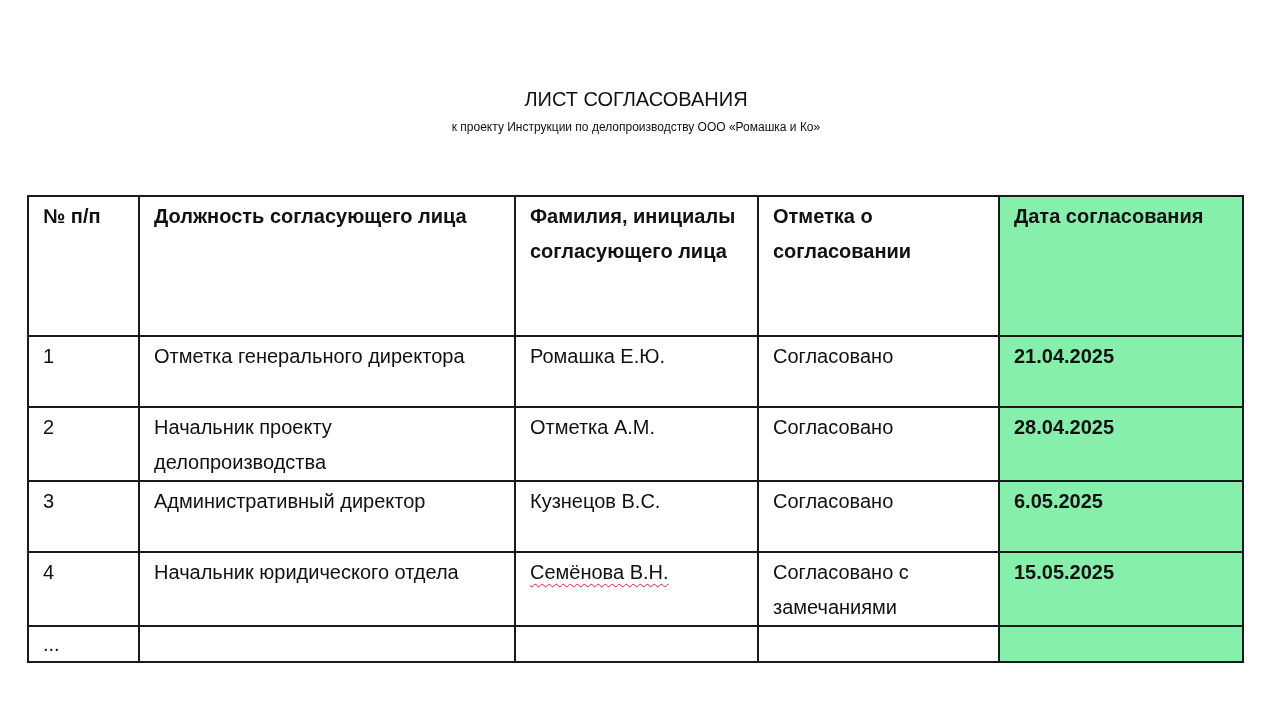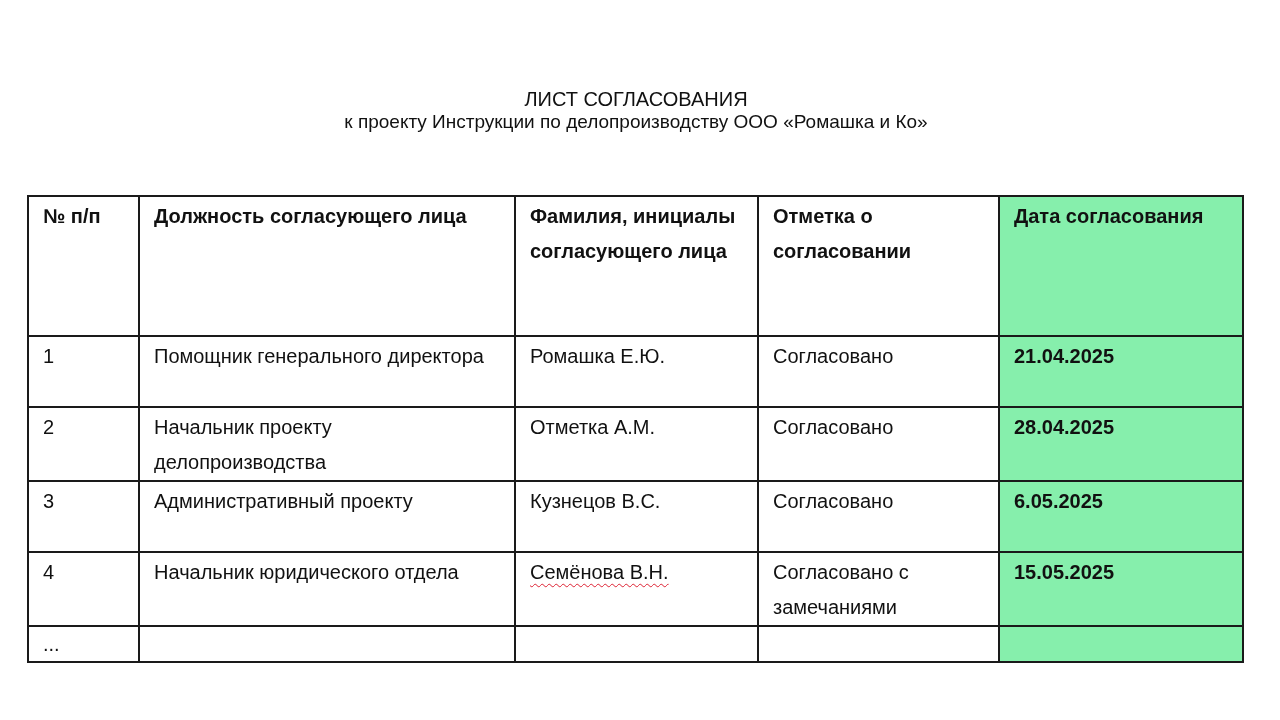--- a/index.html
+++ b/index.html
@@ -1,20 +1,20 @@
 <!DOCTYPE html>
 <html><head>
 <meta charset="utf-8">
 <style>
   html, body { margin:0; padding:0; }
   body { width:1280px; height:720px; background:#ffffff; position:relative; overflow:hidden;
          font-family:"Liberation Sans", "DejaVu Sans", sans-serif; color:#111; }
   .title { position:absolute; left:0; width:1272px; text-align:center; font-weight:normal; }
   .t1 { top:88px; font-size:20px; }
-  .t2 { top:111px; font-size:19px; }
+  .t2 { top:120px; font-size:12px; }
   table { position:absolute; left:27px; top:195px; border-collapse:collapse; table-layout:fixed; }
   td, th { border:2px solid #1a1a1a; vertical-align:top; text-align:left; font-size:20px;
            line-height:35px; padding:2px 14px 0 14px; }
   th { font-weight:bold; }
   td.date, th.date { background:#86efac; font-weight:bold; }
   .spell { text-decoration: underline wavy #d23; text-decoration-thickness:1px; text-underline-offset:4px;text-align:center; }
 </style>
 </head>
 <body>
 
@@ -32,35 +32,35 @@
   <tbody>
       <tr style="height:140px">
     <th>№ п/п</th>
     <th>Должность согласующего лица</th>
     <th>Фамилия, инициалы согласующего лица</th>
     <th>Отметка о согласовании</th>
     <th class="date">Дата согласования</th>
   </tr>
   <tr style="height:71px">
     <td>1</td>
-    <td>Помощник генерального директора</td>
+    <td>Отметка генерального директора</td>
     <td>Ромашка Е.Ю.</td>
     <td>Согласовано</td>
     <td class="date">21.04.2025</td>
   </tr>
   <tr style="height:71px">
     <td>2</td>
     <td>Начальник проекту делопроизводства</td>
     <td>Отметка А.М.</td>
     <td>Согласовано</td>
     <td class="date">28.04.2025</td>
   </tr>
   <tr style="height:71px">
     <td>3</td>
-    <td>Административный проекту</td>
+    <td>Административный директор</td>
     <td>Кузнецов В.С.</td>
     <td>Согласовано</td>
     <td class="date">6.05.2025</td>
   </tr>
   <tr style="height:72px">
     <td>4</td>
     <td>Начальник юридического отдела</td>
     <td><span class="spell">Семёнова В.Н.</span></td>
     <td>Согласовано с замечаниями</td>
     <td class="date">15.05.2025</td>

